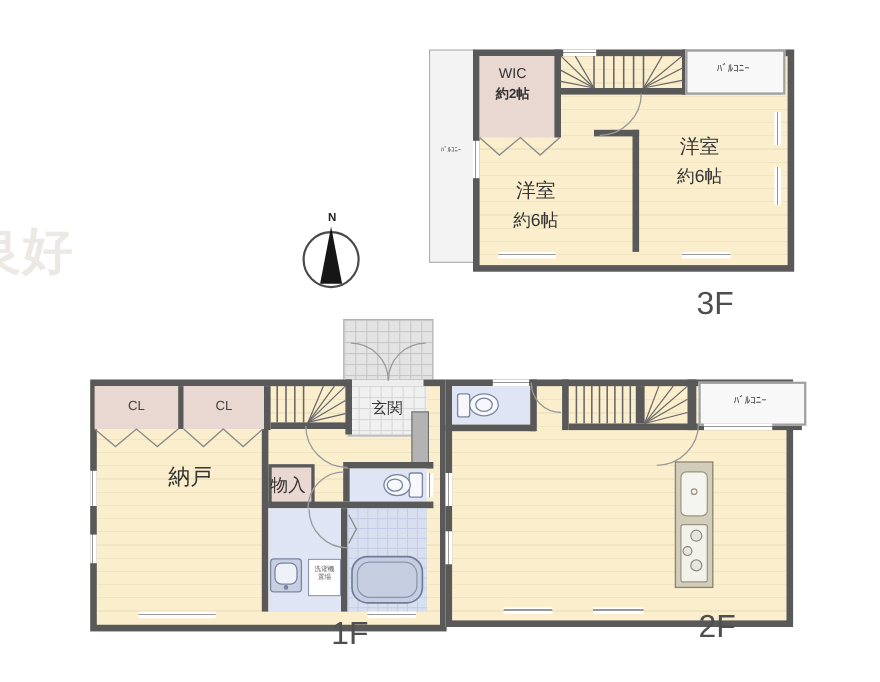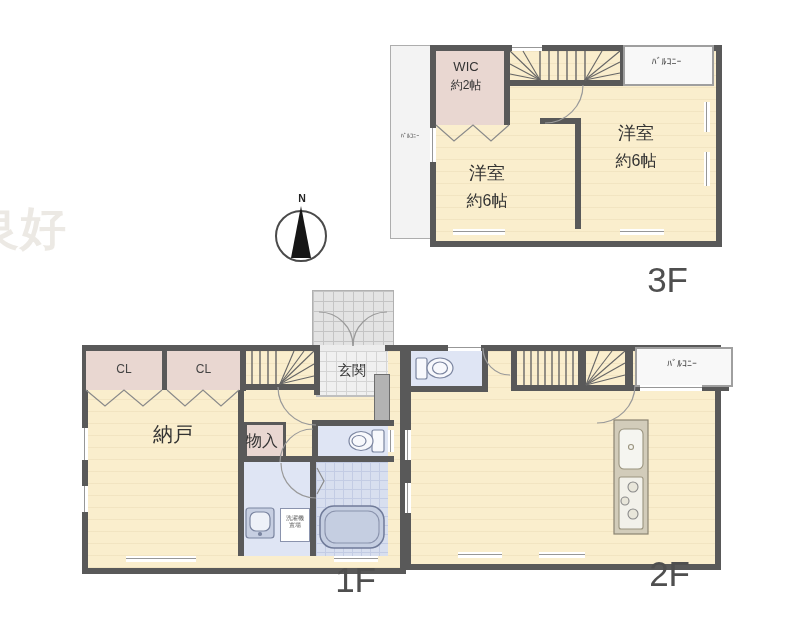--- a/index.html
+++ b/index.html
@@ -25,21 +25,21 @@
               background-image:linear-gradient(#c4c4c4 1px,transparent 1px),linear-gradient(90deg,#c4c4c4 1px,transparent 1px);
               background-size:10px 10px;}
   .tile-inner{position:absolute;background-color:#f0f0f0;border-bottom:2px solid #bfbfbf;
               background-image:linear-gradient(#d4d4d4 1px,transparent 1px),linear-gradient(90deg,#d4d4d4 1px,transparent 1px);
               background-size:10px 10px;}
   .balcony{position:absolute;background:#f3f3f3;border:1px solid #adadad;}
   .balcony2{position:absolute;background:var(--balcony-bg);border:2px solid #9f9f9f;}
   .win-h{position:absolute;background:linear-gradient(180deg,#fff 0 2px,#979797 2px 3px,#fff 3px 6px);}
   .win-v{position:absolute;background:linear-gradient(90deg,#fff 0 2px,#979797 2px 3px,#fff 3px 6px);}
   .rl{position:absolute;text-align:center;color:var(--label-ink);}
-  .floor-big{position:absolute;text-align:right;font-size:35px;color:var(--floor-label-ink);}
+  .floor-big{position:absolute;text-align:center;font-size:29px;color:var(--floor-label-ink);}
   .watermark{position:absolute;font-size:46px;font-weight:bold;color:rgba(185,175,158,0.28);white-space:nowrap;}
   svg{position:absolute;left:0;top:0;}
   .wm-box{position:absolute;background:#fff;border:1px solid #8a93ad;}
   .cab{position:absolute;background:#b3b3b3;border:1px solid #6e6e6e;}
 </style>
 </head>
 <body>
 
 <div class="canvas">
 
@@ -70,21 +70,21 @@
 
     <div class="win-h" style="left:122px;top:3px;width:30px;height:6px;"></div>
     <div class="win-v" style="left:314px;top:60px;width:6px;height:30px;"></div>
     <div class="win-v" style="left:314px;top:110px;width:6px;height:34px;"></div>
     <div class="win-v" style="left:40px;top:86px;width:6px;height:34px;"></div>
     <div class="win-h" style="left:63px;top:187px;width:52px;height:6px;"></div>
     <div class="win-h" style="left:230px;top:187px;width:44px;height:6px;"></div>
 
     <div class="rl" style="left:36px;top:16px;width:80px;font-size:13px;line-height:18px;">
       <div>WIC</div>
-      <div style="font-size:12px;">約2帖</div>
+      <div style="font-size:12px;font-weight:bold;">約2帖</div>
     </div>
     <div class="rl" style="left:196px;top:78px;width:100px;font-size:18px;line-height:27px;">
       <div>洋室</div>
       <div style="font-size:16px;">約6帖</div>
     </div>
     <div class="rl" style="left:47px;top:118px;width:100px;font-size:18px;line-height:27px;">
       <div>洋室</div>
       <div style="font-size:16px;">約6帖</div>
     </div>
     <svg width="335" height="200" viewBox="0 0 335 200">
@@ -192,21 +192,21 @@
         <rect x="172" y="224" width="20" height="19" rx="6" fill="#eef1f8"></rect>
         <circle cx="182" cy="246" r="1.5" fill="#7b85a0"></circle>
       </g>
 
       <g stroke="#707b99" stroke-width="1.5">
         <rect x="242" y="218" width="64" height="42" rx="14" fill="#c5cee1"></rect>
         <rect x="247" y="223" width="54" height="32" rx="11" fill="none" stroke="#8a93ad" stroke-width="1.1"></rect>
       </g>
     </svg>
   </section>
-  <div class="floor-big" style="left:300px;top:560px;width:76px;">1F</div>
+  <div class="floor-big" style="left:280px;top:560px;width:76px;">1F</div>
 
   <section class="floor" style="left:403px;top:343px;width:335px;height:224px;">
     <div class="outline" style="left:2px;top:2px;width:304px;height:213px;"></div>
     <div class="wet" style="left:8px;top:8px;width:71px;height:35px;"></div>
     <div class="wall" style="left:2px;top:43px;width:82px;height:6px;"></div>
     <div class="wall" style="left:79px;top:2px;width:6px;height:47px;"></div>
     <div class="wall" style="left:108px;top:2px;width:6px;height:46px;"></div>
     <div class="wall" style="left:114px;top:42px;width:114px;height:6px;"></div>
     <div class="wall" style="left:175px;top:8px;width:8px;height:34px;"></div>
     <div class="wall" style="left:222px;top:2px;width:8px;height:46px;"></div>

